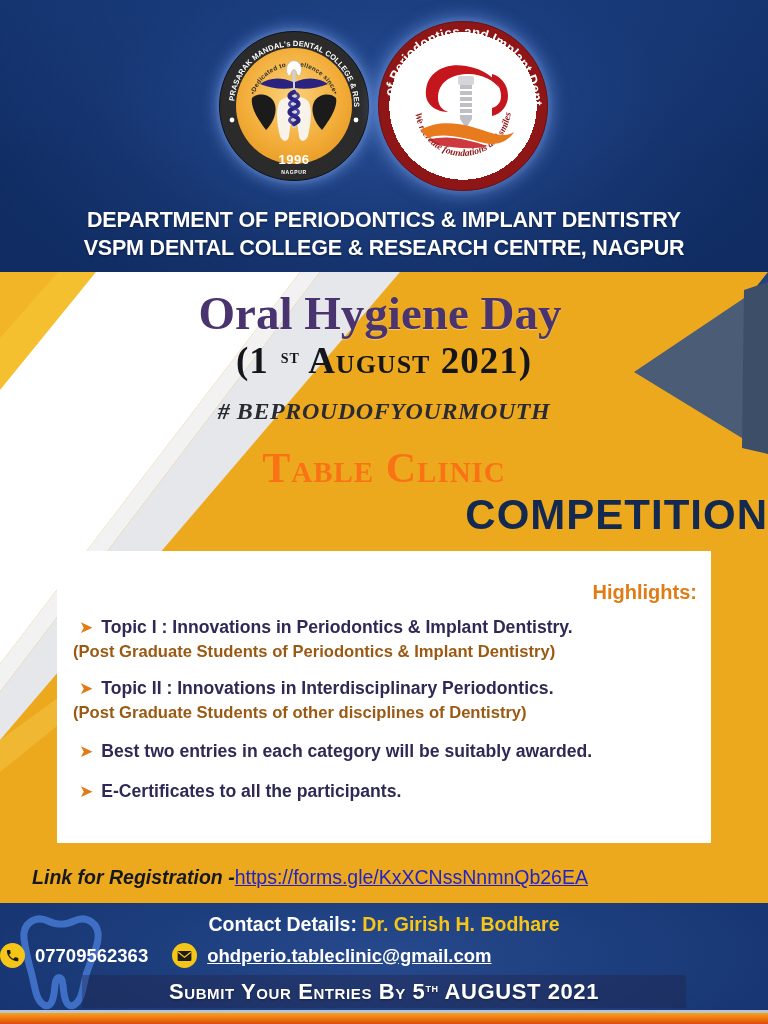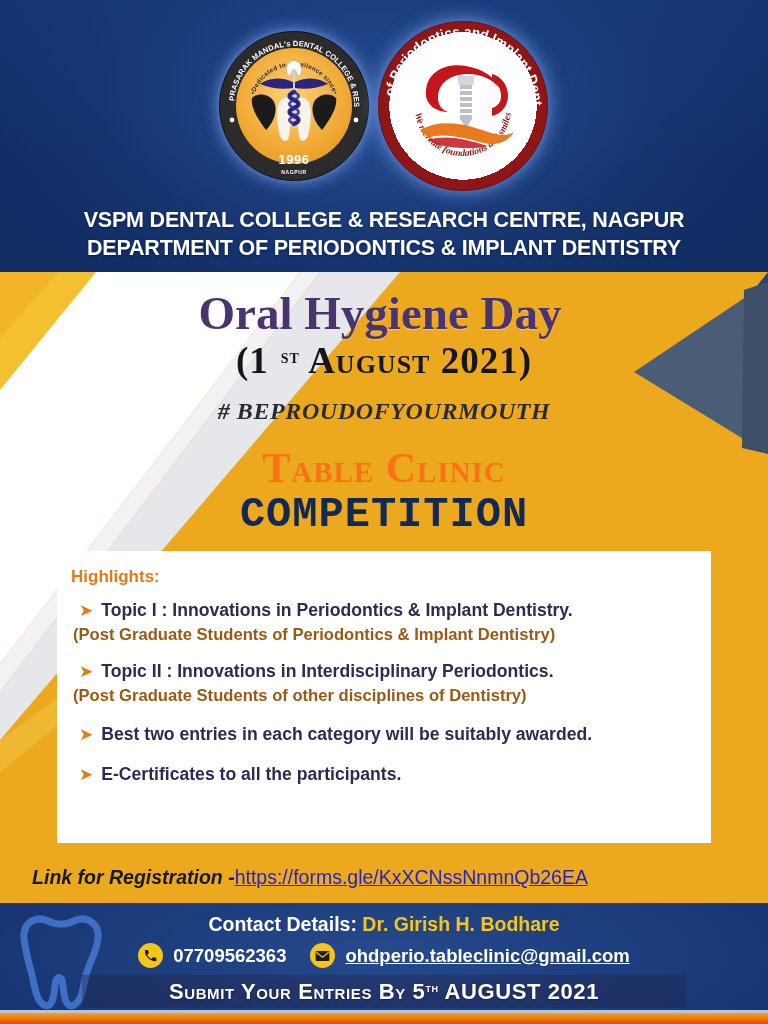--- a/index.html
+++ b/index.html
@@ -199,43 +199,43 @@
     font-weight: bold;
     font-size: 42px;
     color: #f97316;
     font-variant: small-caps;
     letter-spacing: 1px;
   }
   .comp-line2 {
     position: absolute;
     left: 0; top: 491px;
     width: 768px;
-    text-align: center;
-    font-family: Liberation Mono, monospace;
+    text-align: right;
+    font-family: Liberation Sans, sans-serif;
     font-weight: bold;
     font-size: 42px;
     color: #14294f;
     letter-spacing: 1px;
   }
 
   
   .highlights-box {
     position: absolute;
     left: 57px; top: 551px;
     width: 654px; height: 292px;
     background: #ffffff;
     box-sizing: border-box;
     padding: 12px 14px 0 14px;
   }
   .highlights-title {
-    text-align: left;
+    text-align: right;
     color: #e07b16;
     font-weight: bold;
-    font-size: 17px;
-    margin-top: 4px;
+    font-size: 20px;
+    margin-top: 18px;
     margin-bottom: 12px;
   }
   .hl-item {
     display: flex;
     align-items: flex-start;
     gap: 8px;
     padding-left: 8px;
   }
   .hl-arrow {
     color: #e07b16;
@@ -304,21 +304,20 @@
   }
   .contact-name {
     color: #f5c518;
   }
   .contact-row2 {
     position: absolute;
     left: 0; top: 40px;
     width: 768px;
     display: flex;
     align-items: center;
-    justify-content: center;
     gap: 10px;
     color: #ffffff;
     font-size: 18.5px;
     font-weight: bold;
   }
   .ico-circle {
     width: 25px; height: 25px;
     border-radius: 50%;
     background: #f5c518;
     display: inline-flex;
@@ -452,22 +451,22 @@
 
           <path d="M16 74 C38 62 62 68 84 76 C96 80 104 80 110 76 C104 86 92 90 80 87 C60 82 40 76 24 82 Z" fill="#e87b1e"></path>
 
           <path d="M24 84 C44 78 64 84 84 90 C70 94 50 92 34 89 Z" fill="#c4161c" opacity=".85"></path>
         </svg>
       </div>
     </div>
   </div>
 
   <div class="dept-heading">
+    <div>DEPARTMENT OF PERIODONTICS &amp; IMPLANT DENTISTRY</div>
     <div>VSPM DENTAL COLLEGE &amp; RESEARCH CENTRE, NAGPUR</div>
-    <div>DEPARTMENT OF PERIODONTICS &amp; IMPLANT DENTISTRY</div>
   </div>
 
   <div class="body-yellow">
     <svg class="band" viewBox="0 0 768 631" preserveAspectRatio="none">
       <polygon points="0,0 110,0 0,118" fill="#f1b527"></polygon>
       <polygon points="110,0 58,0 0,66 0,118" fill="#f5c02f"></polygon>
       <polygon points="0,0 62,0 0,300 0,160" fill="#f3bb2b" opacity="0"></polygon>
 
       <polygon points="96,0 300,0 0,392 0,118" fill="#ffffff"></polygon>
 

